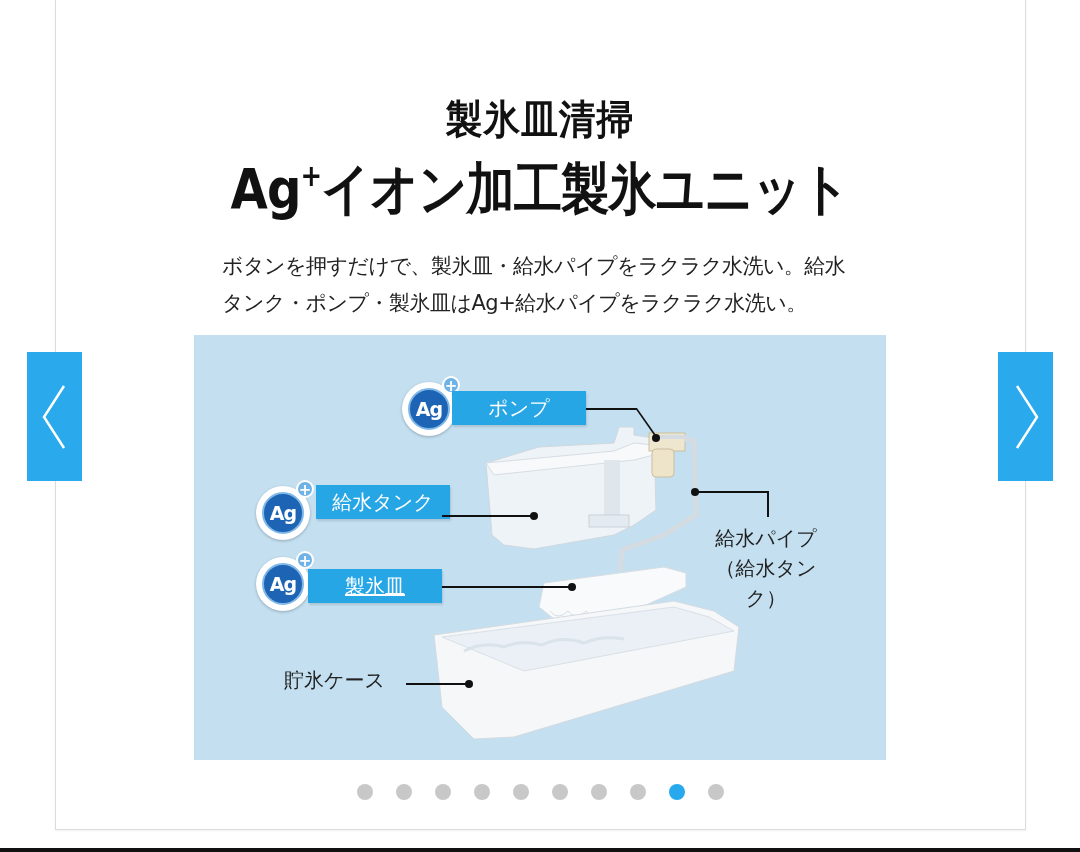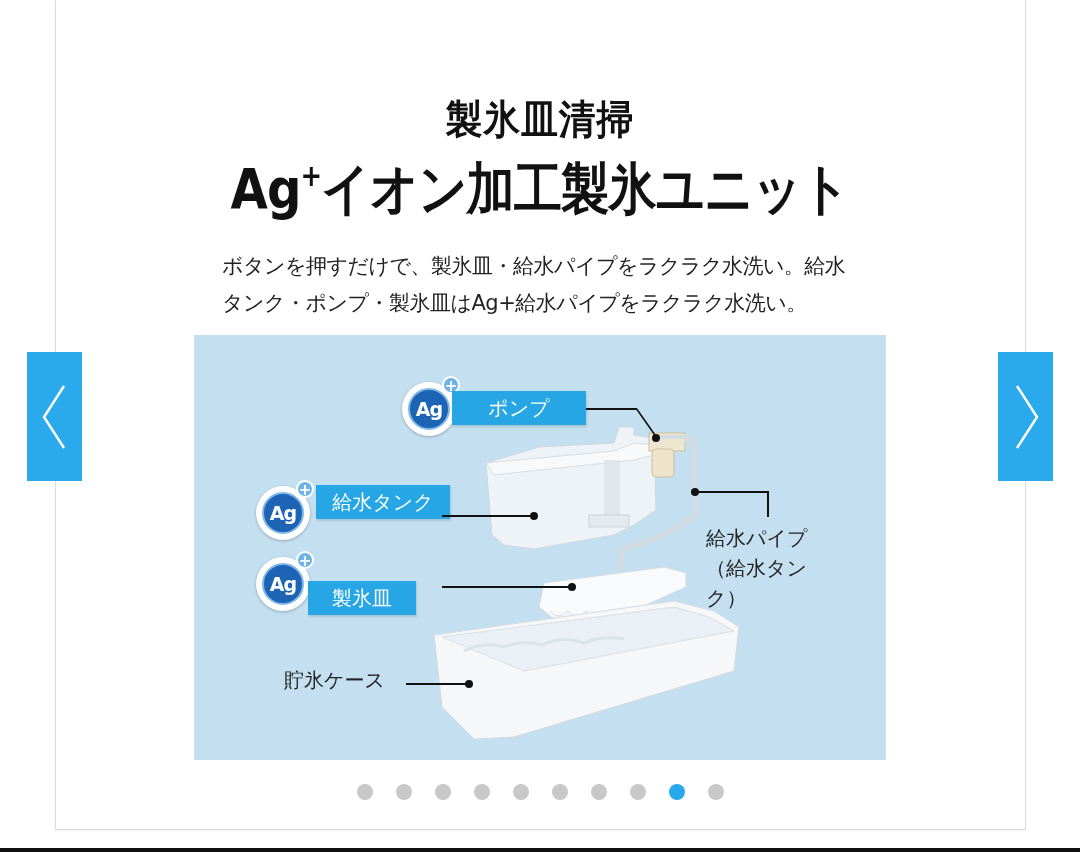--- a/index.html
+++ b/index.html
@@ -121,28 +121,28 @@
     <div class="ag-plus">+</div>
   </div>
   <div class="tag" style="left:114px;top:150px;width:134px;margin-left:8px;">給水タンク</div>
   <div class="leader" style="left:248px;top:180px;width:92px;height:2px;"></div>
   <div class="dot" style="left:336px;top:177px;"></div>
 
   <div class="ag-badge" style="left:62px;top:222px;">
     <div class="ag-inner">Ag</div>
     <div class="ag-plus">+</div>
   </div>
-  <div class="tag" style="left:114px;top:246px;width:108px;">製氷皿</div>
+  <div class="tag" style="left:114px;top:234px;width:134px;text-decoration:underline;">製氷皿</div>
   <div class="leader" style="left:248px;top:251px;width:130px;height:2px;"></div>
   <div class="dot" style="left:374px;top:248px;"></div>
 
   <div class="dot" style="left:497px;top:153px;"></div>
   <div class="leader" style="left:501px;top:156px;width:74px;height:2px;"></div>
   <div class="leader" style="left:573px;top:156px;width:2px;height:26px;"></div>
-  <div class="plain-label" style="left:512px;top:188px;width:120px;">
+  <div class="plain-label" style="left:512px;top:188px;text-align:center;width:120px;">
     <div>給水パイプ</div>
     <div>（給水タンク）</div>
   </div>
 
   <div class="plain-label" style="left:90px;top:332px;font-family:Liberation Mono, monospace;">貯氷ケース</div>
   <div class="leader" style="left:212px;top:348px;width:62px;height:2px;"></div>
   <div class="dot" style="left:271px;top:345px;"></div>
 </div>
 
 <div class="nav-arrow nav-prev">

